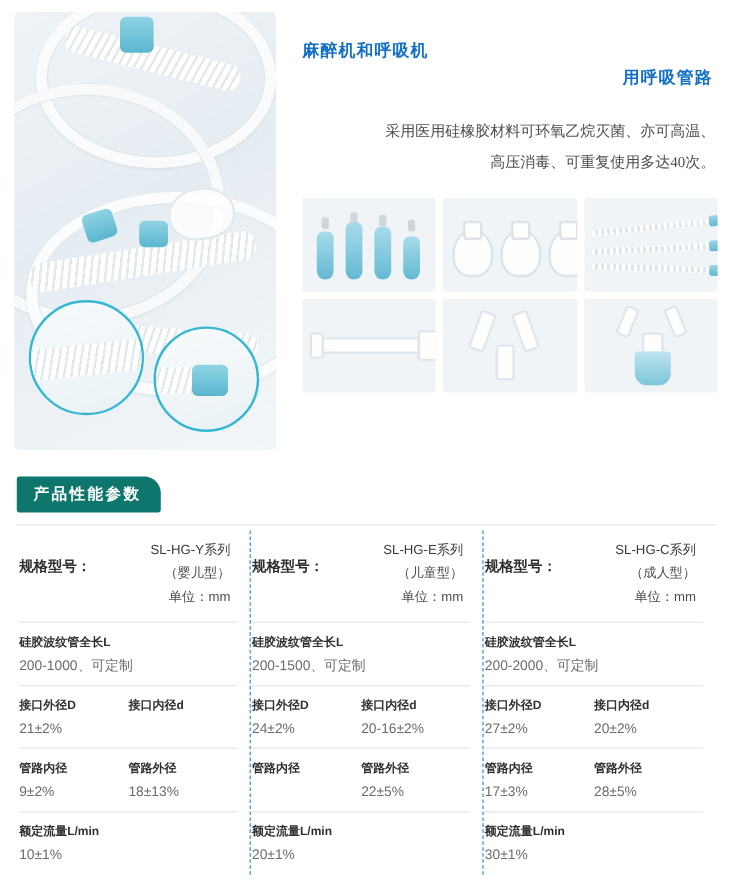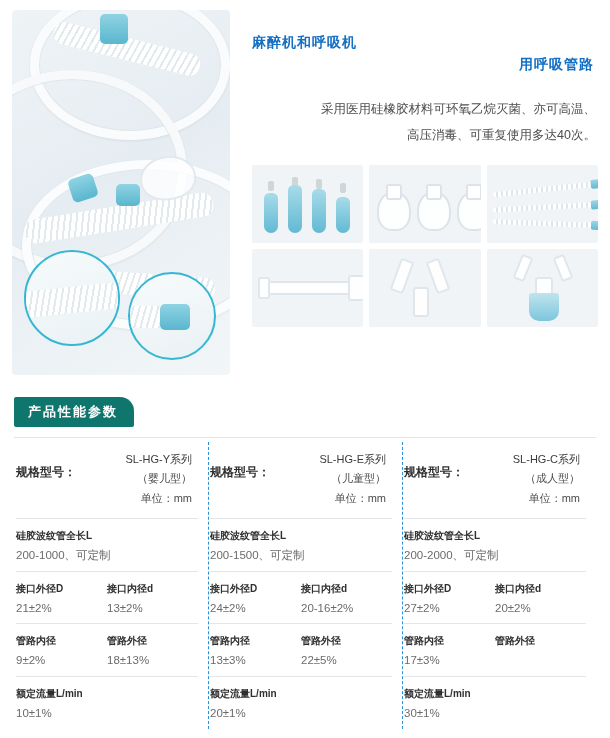--- a/index.html
+++ b/index.html
@@ -99,20 +99,21 @@
     line-height: 1.55;
   }
   .title .l2 { display: block; text-align: right; padding-right: 4px; }
   .subtitle {
     margin-top: 22px;
     color: #4d4d4d;
     font-size: 12.5px;
     line-height: 2.05;
     text-align: right;
     padding-right: 2px;
+    font-family: Liberation Serif, serif;
   }
 
   
   .gallery {
     margin-top: 16px;
     display: grid;
     grid-template-columns: repeat(3, 1fr);
     grid-gap: 6px;
   }
   .cell {
@@ -343,21 +344,20 @@
         </div>
         <div class="hline"></div>
 
         <div class="blk two">
           <div class="cellb">
             <div class="lab">接口外径D</div>
             <div class="val">21±2%</div>
           </div>
           <div class="cellb">
             <div class="lab">接口内径d</div>
-            <div class="val">13±2%</div>
           </div>
         </div>
         <div class="hline"></div>
 
         <div class="blk two">
           <div class="cellb">
             <div class="lab">管路内径</div>
             <div class="val">9±2%</div>
           </div>
           <div class="cellb">
@@ -398,21 +398,20 @@
           <div class="cellb">
             <div class="lab">接口内径d</div>
             <div class="val">20-16±2%</div>
           </div>
         </div>
         <div class="hline"></div>
 
         <div class="blk two">
           <div class="cellb">
             <div class="lab">管路内径</div>
-            <div class="val">13±3%</div>
           </div>
           <div class="cellb">
             <div class="lab">管路外径</div>
             <div class="val">22±5%</div>
           </div>
         </div>
         <div class="hline"></div>
 
         <div class="blk">
           <div class="lab">额定流量L/min</div>
@@ -449,20 +448,21 @@
         </div>
         <div class="hline"></div>
 
         <div class="blk two">
           <div class="cellb">
             <div class="lab">管路内径</div>
             <div class="val">17±3%</div>
           </div>
           <div class="cellb">
             <div class="lab">管路外径</div>
+            <div class="val">28±5%</div>
           </div>
         </div>
         <div class="hline"></div>
 
         <div class="blk">
           <div class="lab">额定流量L/min</div>
           <div class="val">30±1%</div>
         </div>
       </div>
 

